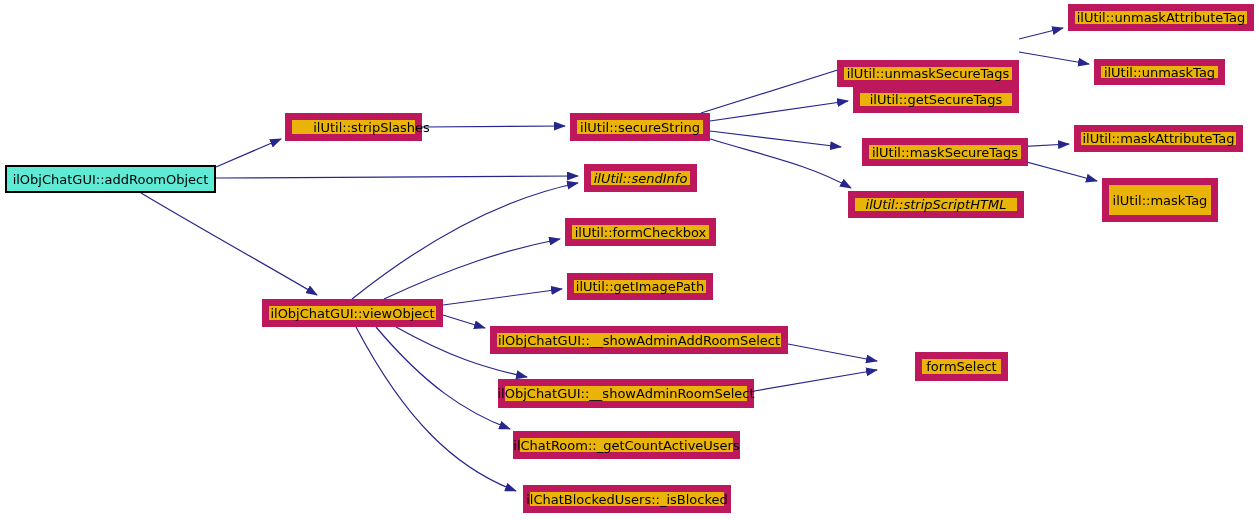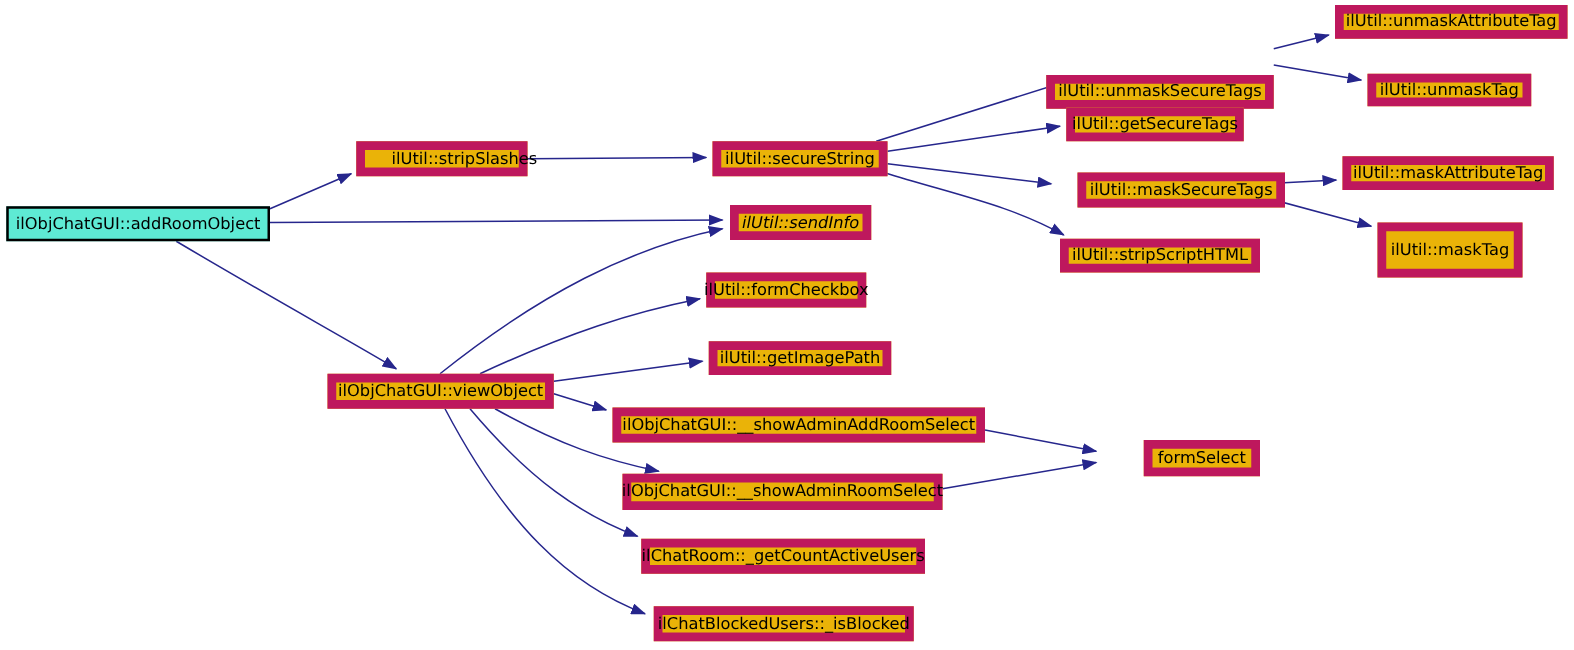--- a/index.html
+++ b/index.html
@@ -39,30 +39,30 @@
     background: #5eead4;
     border: 2px solid #000000;
     cursor: default;
   }
   
   #n-addroomobject          { left:   5px; top: 165px; width: 211px; height: 28px; }
   #n-stripslashes           { left: 285px; top: 113px; width: 137px; height: 28px; padding-left: 36px; }
   #n-viewobject             { left: 262px; top: 299px; width: 181px; height: 28px; }
   #n-securestring           { left: 570px; top: 113px; width: 140px; height: 28px; }
   #n-sendinfo               { left: 584px; top: 164px; width: 113px; height: 28px; font-style: italic; }
-  #n-formcheckbox           { left: 565px; top: 218px; width: 128px; height: 28px; }
+  #n-formcheckbox           { left: 565px; top: 218px; width: 151px; height: 28px; }
   #n-getimagepath           { left: 567px; top: 273px; width: 146px; height: 27px; }
   #n-showadminaddroomselect { left: 490px; top: 326px; width: 298px; height: 28px; }
   #n-showadminroomselect    { left: 498px; top: 379px; width: 256px; height: 29px; }
   #n-getcountactiveusers    { left: 513px; top: 431px; width: 227px; height: 28px; }
   #n-isblocked              { left: 523px; top: 485px; width: 208px; height: 28px; }
   #n-unmasksecuretags       { left: 837px; top:  32px; width: 182px; height: 27px; margin-top: 28px; }
-  #n-getsecuretags          { left: 853px; top:  86px; width: 142px; height: 27px; }
+  #n-getsecuretags          { left: 853px; top:  86px; width: 166px; height: 27px; }
   #n-masksecuretags         { left: 846px; top: 138px; width: 166px; height: 28px; margin-left: 16px; }
-  #n-stripscripthtml        { left: 848px; top: 191px; width: 160px; height: 27px; }
+  #n-stripscripthtml        { left: 848px; top: 191px; width: 176px; height: 27px; font-style: italic; }
   #n-unmaskattributetag     { left:1068px; top:   4px; width: 186px; height: 27px; }
   #n-unmasktag              { left:1094px; top:  59px; width: 131px; height: 26px; }
   #n-maskattributetag       { left:1074px; top: 125px; width: 169px; height: 27px; }
   #n-masktag                { left:1102px; top: 178px; width: 116px; height: 44px; }
   #n-formselect             { left: 882px; top: 352px; width:  93px; height: 29px; margin-left: 33px; }
 </style>
 </head>
 <body>
 
 <div id="graph">

